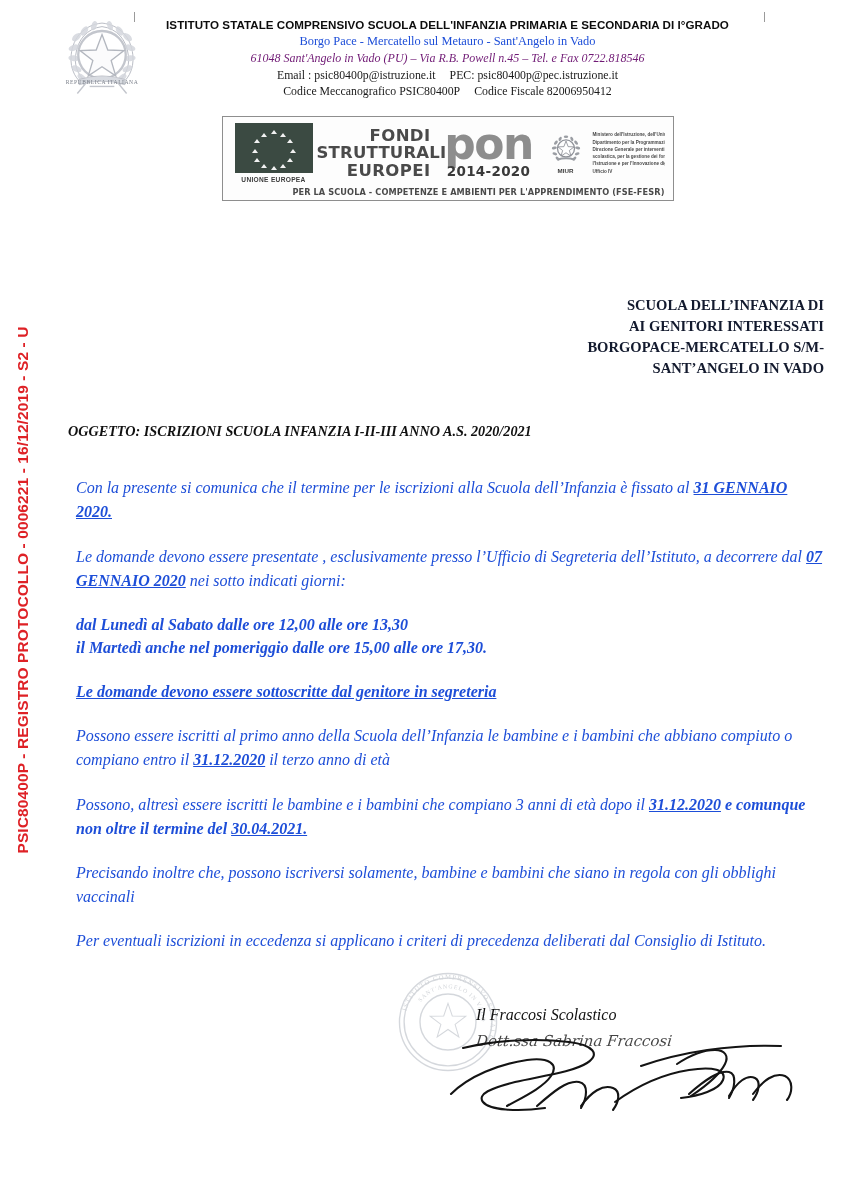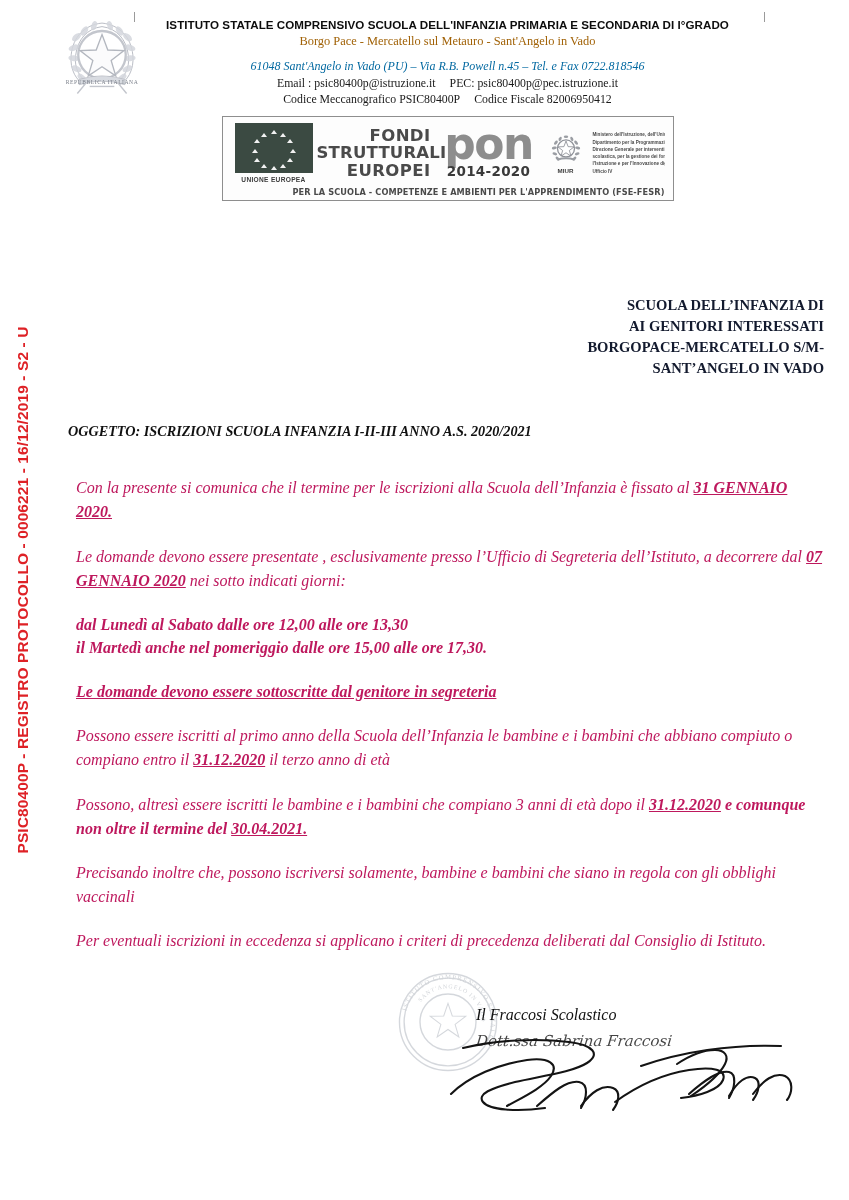--- a/index.html
+++ b/index.html
@@ -60,27 +60,27 @@
   .hl-title {
     font-family: "Liberation Sans", "DejaVu Sans", sans-serif;
     font-weight: bold;
     font-size: 11.6px;
     letter-spacing: 0.05px;
     color: #0d0d0d;
     margin-bottom: 3px;
   }
   .hl-2 {
     font-size: 12.4px;
-    color: #a16207;
-    margin-bottom: 10px;
+    color: #1d4ed8;
+    margin-bottom: 2px;
   }
   .hl-3 {
     font-size: 12px;
     font-style: italic;
-    color: #0369a1;
+    color: #701a75;
     margin-bottom: 2px;
   }
   .hl-4, .hl-5 {
     font-size: 11.8px;
     color: #1a1a1a;
     margin-bottom: 1px;
   }
   .sp-wide { display: inline-block; width: 14px; }
 
   
@@ -203,21 +203,21 @@
   }
 
   
   .body-text {
     margin-top: 36px;
     padding-left: 30px;
     padding-right: 22px;
     font-style: italic;
     font-size: 16px;
     line-height: 1.52;
-    color: #be185d;
+    color: #1d4ed8;
   }
   .body-text p { margin: 0 0 20px 0; }
   .b { font-weight: bold; }
   .bu { font-weight: bold; text-decoration: underline; }
 
   .schedule { font-weight: bold; line-height: 1.45; }
   .sub-head { font-weight: bold; text-decoration: underline; }
   .vaccine { line-height: 1.5; }
 
   

